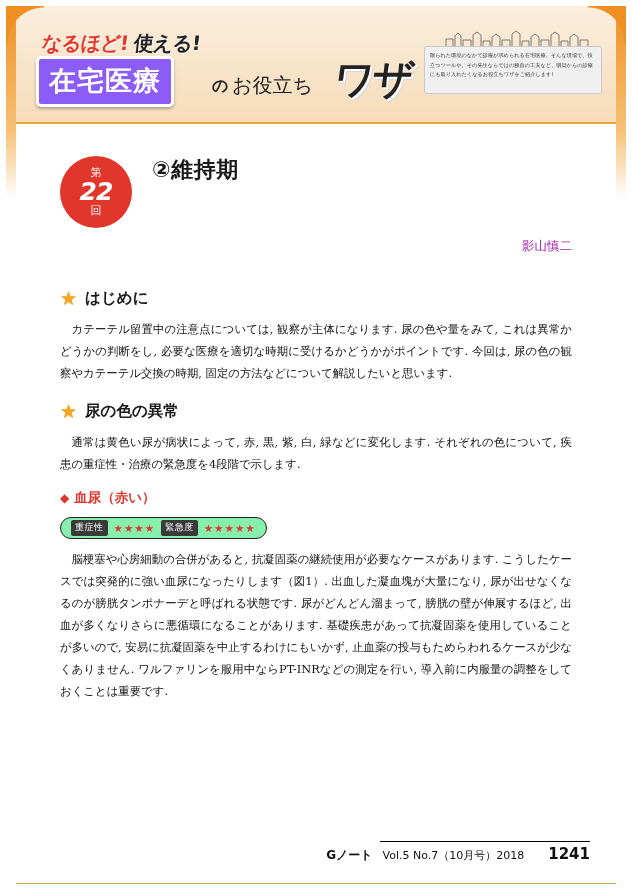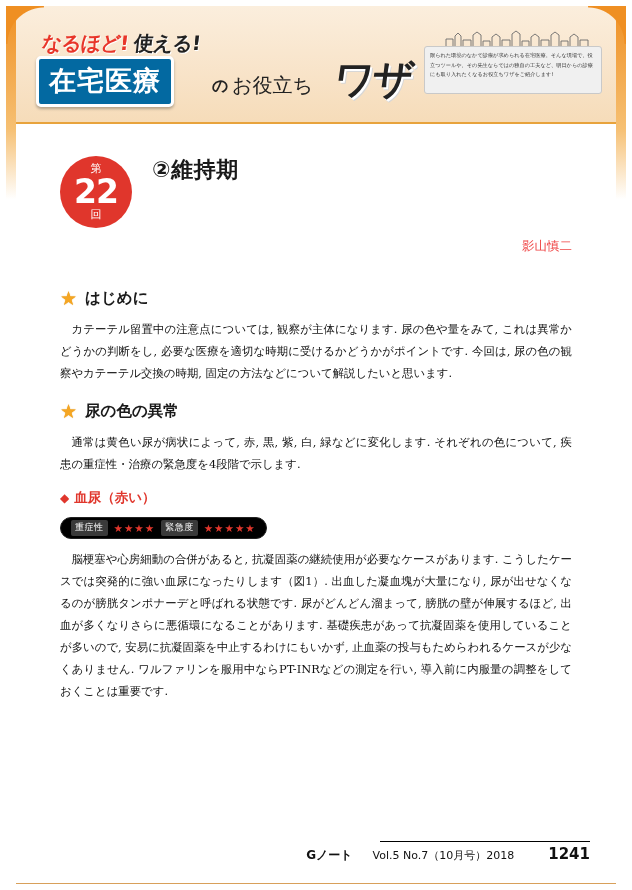--- a/index.html
+++ b/index.html
@@ -63,21 +63,21 @@
     color: #e8362a;
     letter-spacing: -1px;
     white-space: nowrap;
     transform: skewX(-6deg);
     text-shadow: 1px 1px 0 #fff;
   }
   .mh-line1 .blk { color: #222; }
   .mh-red-box {
     position: absolute;
     left: 2px; top: 26px;
-    background: #0369a1;
+    background: #8b5cf6;
     border: 3px solid #ffffff;
     border-radius: 5px;
     padding: 4px 10px 5px 10px;
     box-shadow: 0 2px 3px rgba(0,0,0,.28);
   }
   .mh-red-box span {
     font-family: "DejaVu Sans", sans-serif;
     font-weight: bold;
     font-size: 27px;
     color: #ffffff;
@@ -137,38 +137,38 @@
     width: 72px; height: 72px;
     border-radius: 50%;
     background: #e0362c;
     color: #fff;
     display: flex; flex-direction: column;
     align-items: center; justify-content: center;
     font-family: "DejaVu Sans", sans-serif;
     line-height: 1.05;
   }
   .round-badge .kai-top { font-size: 11px; }
-  .round-badge .kai-num { font-size: 33px; font-weight: bold; letter-spacing:-1px;}
+  .round-badge .kai-num { font-size: 25px; font-weight: bold; letter-spacing:-1px;font-style:italic;}
   .round-badge .kai-bot { font-size: 11px; }
   .doc-title {
     position: absolute;
     left: 92px; top: 4px;
     font-family: "DejaVu Sans", sans-serif;
     font-weight: bold;
     font-size: 22px;
     line-height: 1.45;
     color: #1a1a1a;
     letter-spacing: 0.5px;
   }
   .author {
     position: absolute;
     right: 0; top: 88px;
     font-family: "DejaVu Sans", sans-serif;
     font-size: 12.5px;
-    color: #ef4444;
+    color: #a21caf;
   }
 
   
   .content {
     position: absolute;
     left: 60px; top: 272px;
     width: 512px;
   }
   .h-star {
     display: flex; align-items: center;
@@ -210,39 +210,39 @@
 
   
   .rating-pill {
     display: inline-flex;
     align-items: center;
     gap: 6px;
     border: 1px solid #222;
     border-radius: 11px;
     padding: 2px 10px;
     margin: 2px 0 10px 0;
-    background: #000000;
+    background: #86efac;
   }
   .rl {
     background: #3a3a3a;
     color: #fff;
     font-family: "DejaVu Sans", sans-serif;
     font-size: 9px;
     padding: 1px 4px 2px 4px;
     border-radius: 2px;
     letter-spacing: 0.5px;
   }
   .rs { color: #e0362c; font-size: 10.5px; letter-spacing: 1px; }
 
   
   .footer {
     position: absolute;
     left: 60px; right: 42px; bottom: 26px;
     display: flex; align-items: baseline; justify-content: flex-end;
-    gap: 20px;
+    gap: 10px;
     border-top: 0;
     margin-top: 40px;
   }
   .footer-rule {
     position: absolute;
     left: 380px; right: 42px; bottom: 48px;
     height: 1px; background: #000;
   }
   .f-gnote {
     font-family: "DejaVu Sans", sans-serif;

